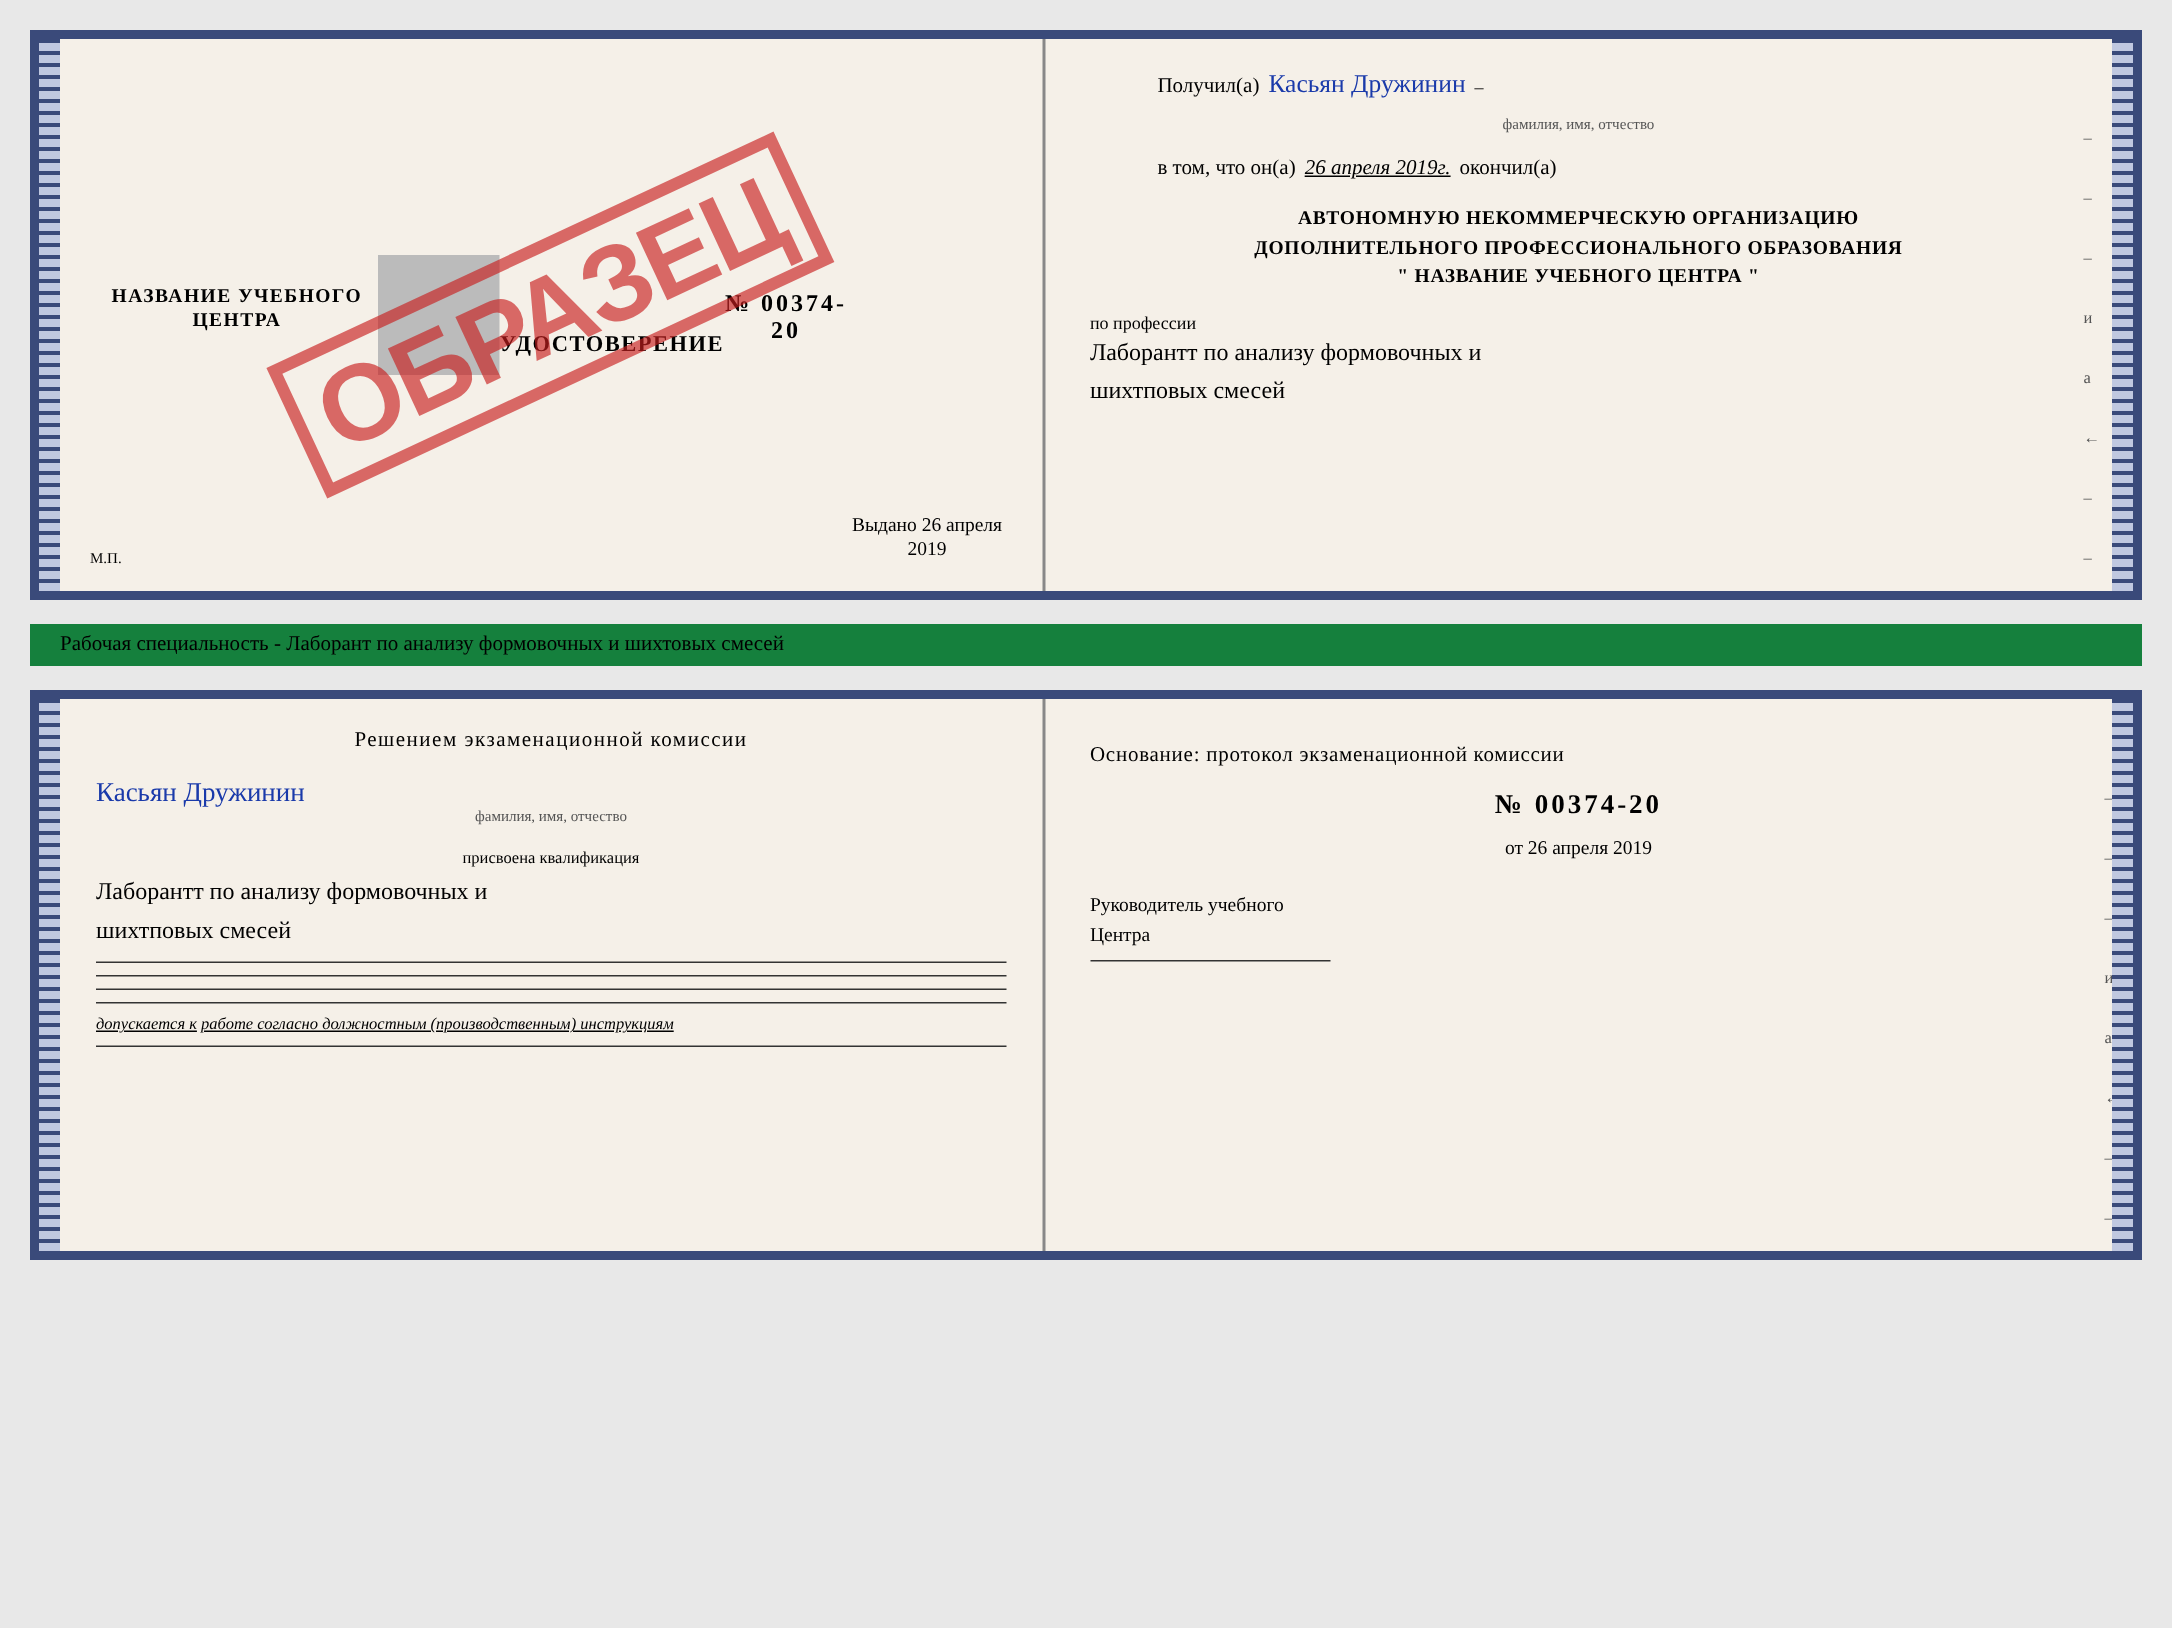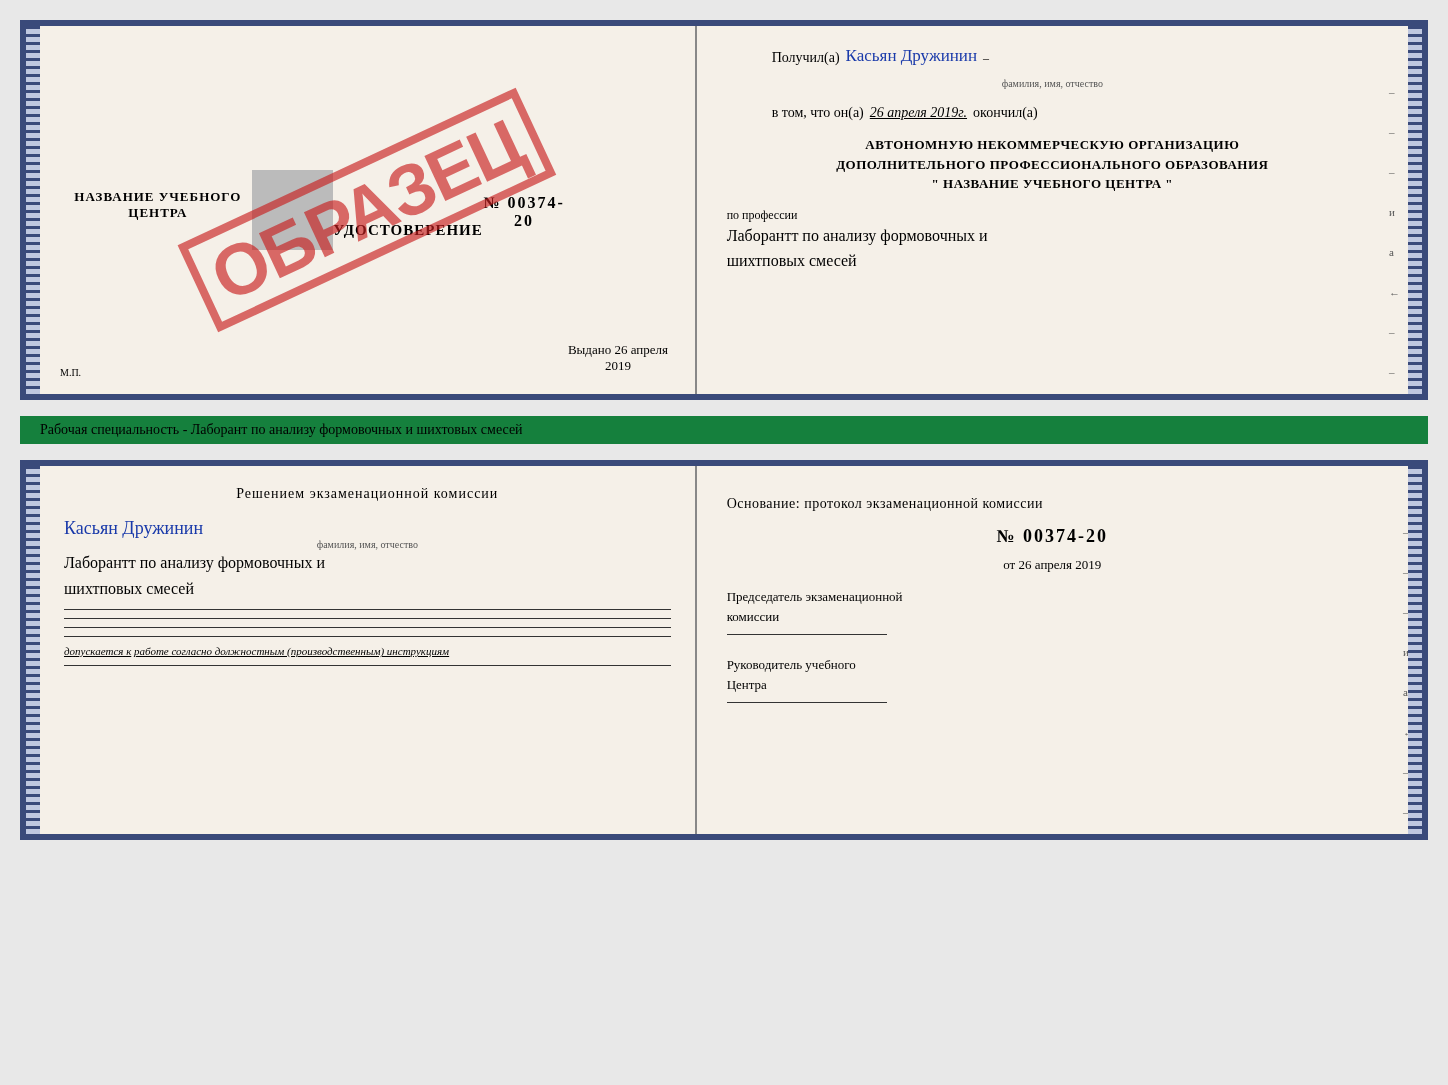--- a/index.html
+++ b/index.html
@@ -374,20 +374,21 @@
 
   <div class="document-bottom">
     <div class="inner-content">
 
       <div class="doc-bottom-left">
         <div class="komissia-title">Решением экзаменационной комиссии</div>
 
         <div class="handwritten" style="font-size:18px;">Касьян Дружинин</div>
         <div class="small-label">фамилия, имя, отчество</div>
 
+        <div class="kval-label">присвоена квалификация</div>
         <div class="profession-handwritten">
           Лаборантт по анализу формовочных и<br>
           шихтповых смесей
         </div>
 
         <div class="line-separator"></div>
         <div class="line-separator"></div>
         <div class="line-separator"></div>
         <div class="line-separator"></div>
 
@@ -401,25 +402,20 @@
       <div class="doc-bottom-right">
         <div class="osnov-title">Основание: протокол экзаменационной комиссии</div>
 
         <div class="protocol-number">№ 00374-20</div>
 
         <div class="protocol-date">
           <span>от</span>
           <span>26 апреля 2019</span>
         </div>
 
-        <div class="predsedatel">
-          <div>Председатель экзаменационной</div>
-          <div>комиссии</div>
-          <div class="line-separator" style="width:160px;"></div>
-        </div>
 
         <div class="rukovoditel">
           <div>Руководитель учебного</div>
           <div>Центра</div>
           <div class="line-separator" style="width:160px;"></div>
         </div>
 
         <div class="right-side-dashes2">
           <span>–</span>
           <span>–</span>

